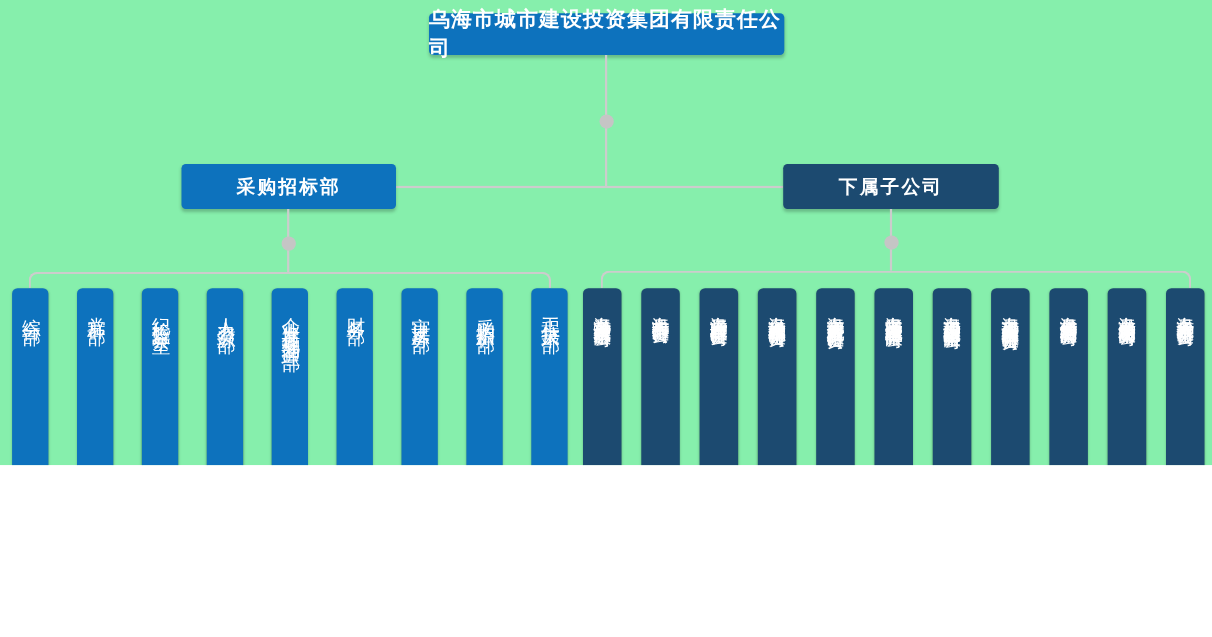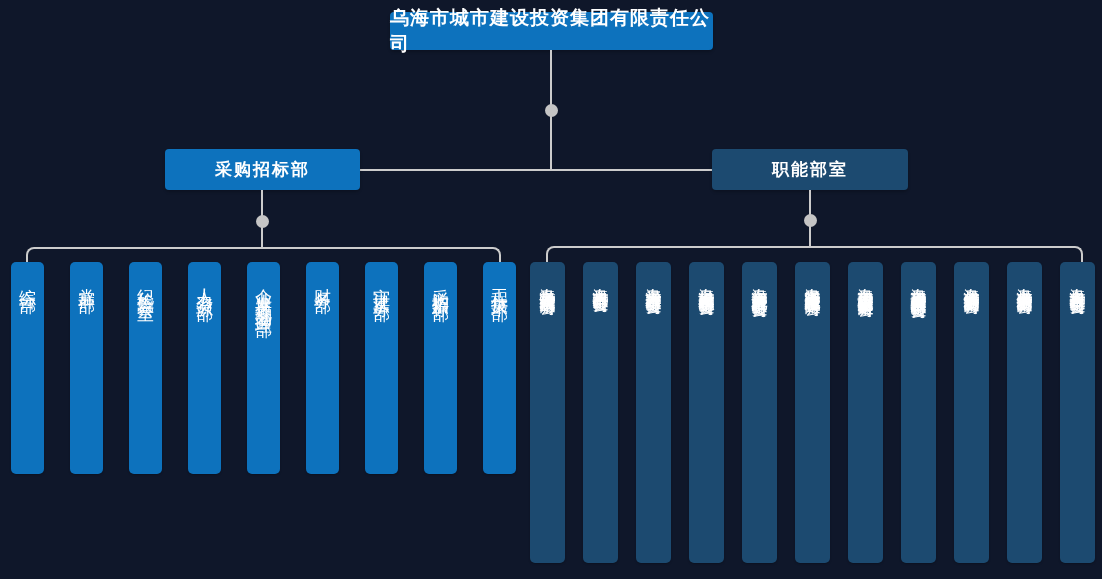--- a/index.html
+++ b/index.html
@@ -1,20 +1,20 @@
 <!DOCTYPE html>
 <html><head>
 <meta charset="utf-8">
 <style>
   html,body{margin:0;padding:0;background:#ffffff;}
   .canvas{
     position:relative;
     width:1102px;
-    height:579px;
-    background:#0f172a;
+    height:423px;
+    background:#86efac;
     overflow:hidden;
     font-family:"DejaVu Sans","Liberation Sans",sans-serif;
   }
   .box{
     position:absolute;
     display:flex;
     align-items:center;
     justify-content:center;
     color:#ffffff;
     border-radius:4px;
@@ -89,21 +89,21 @@
   </div>
 
   <div class="line" id="root-vline"></div>
   <div class="dot" id="root-dot"></div>
   <div class="line" id="branch-hline"></div>
 
   <div class="box header light">
     <span>采购招标部</span>
   </div>
   <div class="box header dark">
-    <span>职能部室</span>
+    <span>下属子公司</span>
   </div>
 
   <div class="line" id="dept-vline"></div>
   <div class="dot" id="dept-dot"></div>
   <div class="bracket" id="dept-bracket"></div>
 
   <div class="line" id="sub-vline"></div>
   <div class="dot" id="sub-dot"></div>
   <div class="bracket" id="sub-bracket"></div>
 

